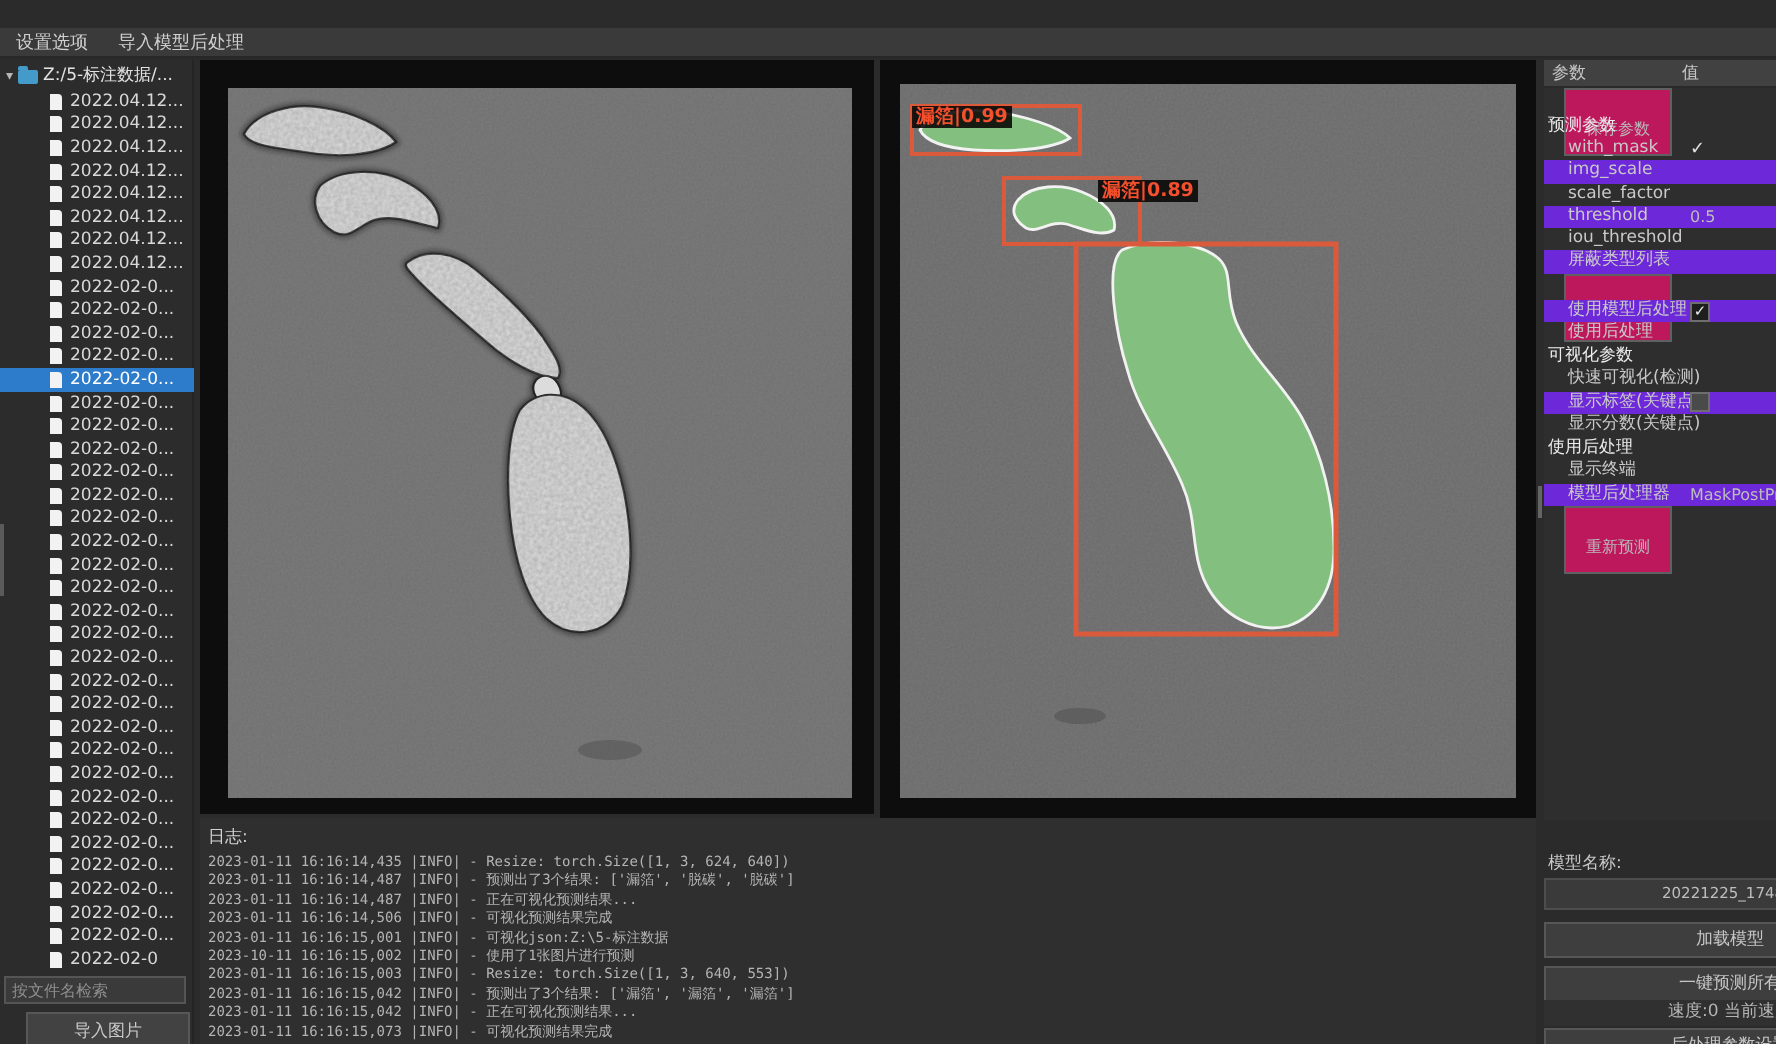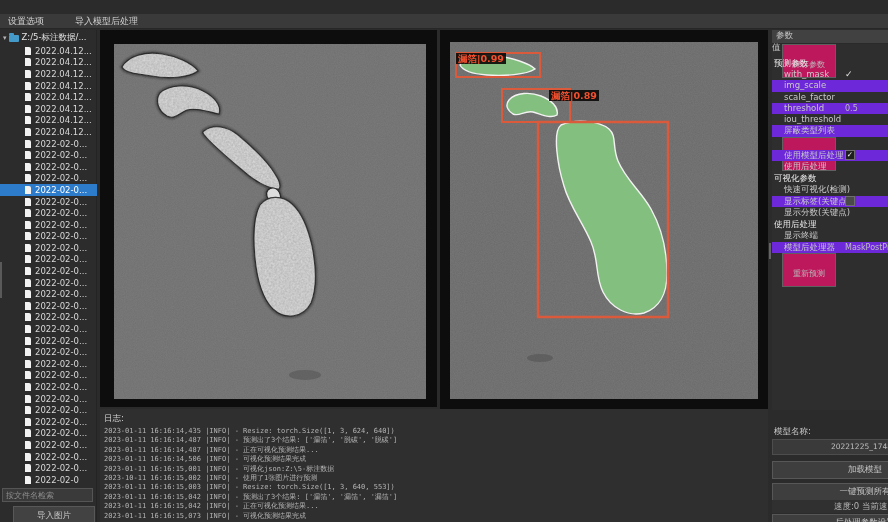--- a/index.html
+++ b/index.html
@@ -2,21 +2,21 @@
 <html><head>
 <meta charset="utf-8">
 <style>
   html,body{margin:0;padding:0;background:#1e1e1e;}
   #app{position:relative;width:888px;height:522px;background:#2b2b2b;overflow:hidden;
        font-family:"DejaVu Sans","Liberation Sans",sans-serif;color:#ccc;-webkit-font-smoothing:antialiased;}
   
   .titlebar{position:absolute;left:0;top:0;width:888px;height:14px;background:#3a3a3a;display:flex;align-items:center;padding-left:4px;box-sizing:border-box;}
   .app-icon{width:7px;height:7px;background:#c23a2e;border-radius:1px 3px 1px 1px;margin-right:4px;flex:none;}
   .title-text{font-size:8.5px;color:#d6d6d6;white-space:nowrap;}
-  .menubar{position:absolute;left:0;top:14px;width:888px;height:15px;background:#3a3a3a;border-bottom:1px solid #272727;display:flex;align-items:center;gap:31px;padding-left:8px;box-sizing:border-box;}
+  .menubar{position:absolute;left:0;top:14px;width:888px;height:15px;background:#3a3a3a;border-bottom:1px solid #272727;display:flex;align-items:center;gap:15px;padding-left:8px;box-sizing:border-box;}
   .menu-item{font-size:9px;color:#cfcfcf;white-space:nowrap;cursor:default;}
   
   .sidebar{position:absolute;left:0;top:30px;width:97px;height:492px;background:#2c2c2c;border-right:1px solid #242424;box-sizing:border-box;}
   .tree{position:absolute;left:0;top:0;width:97px;height:456px;overflow:hidden;}
   .tree-root{display:flex;align-items:center;height:15px;font-size:8.5px;color:#e2e2e2;padding-left:3px;white-space:nowrap;overflow:hidden;}
   .tree-arrow{color:#b5b5b5;font-size:7px;margin-right:2px;}
   .folder-icon{width:10px;height:7px;background:#449bc9;border-radius:1px;position:relative;margin-right:3px;margin-top:2px;flex:none;}
   .folder-icon:before{content:"";position:absolute;top:-2px;left:0;width:5px;height:2px;background:#449bc9;border-radius:1px 1px 0 0;}
   .tree-item{display:flex;align-items:center;height:11.6px;padding-left:25px;font-size:8.5px;color:#d8d8d8;white-space:nowrap;overflow:hidden;}
   .tree-item.selected{background:#2d7ccc;color:#fff;}
@@ -32,21 +32,21 @@
   .det-label{position:absolute;background:rgba(8,6,4,0.88);color:#f4502e;font-weight:bold;white-space:nowrap;z-index:3;}
   .det-label.small{font-size:9.5px;line-height:11px;padding:0 2px;}
   .det-label.large{font-size:19px;line-height:22px;padding:0 4px;}
   .splitter-grip{position:absolute;left:769px;top:243px;width:2px;height:16px;background:#646464;}
   
   .logarea{position:absolute;left:100px;top:409px;width:668px;height:113px;background:#2f2f2f;padding:4px 0 0 4px;box-sizing:border-box;overflow:hidden;}
   .log-title{font-size:8.5px;color:#d2d2d2;margin-bottom:2px;}
   .log-line{font-family:"DejaVu Sans Mono","Liberation Mono",monospace;font-size:7px;line-height:9.4px;color:#b4b4b4;white-space:pre;overflow:hidden;}
   
   .params{position:absolute;left:772px;top:30px;width:116px;height:380px;background:#2e2e2e;overflow:hidden;}
-  .pheader{display:flex;height:13px;background:#414141;font-size:8.5px;color:#c6c6c6;align-items:flex-start;border-bottom:1px solid #2a2a2a;flex-direction:column;}
+  .pheader{display:flex;height:13px;background:#414141;font-size:8.5px;color:#c6c6c6;align-items:flex-end;border-bottom:1px solid #2a2a2a;}
   .pheader .ph1{padding-left:4px;width:69px;box-sizing:border-box;}
   .psection{font-size:8.5px;font-weight:normal;color:#ececec;height:12px;line-height:12px;padding-left:2px;white-space:nowrap;}
   .prow{position:relative;height:11.3px;line-height:11.3px;font-size:8.5px;color:#c9c9c9;white-space:nowrap;}
   .prow.shade{background:#6d28d9;}
   .pname{padding-left:12px;}
   .pval{position:absolute;left:73px;top:0;font-size:8px;color:#bdbdbd;}
   .checkmark{color:#e2e2e2;font-size:9px;}
   .cbx{display:inline-block;width:8px;height:8px;background:#4a4a4a;border:1px solid #6e6e6e;line-height:8px;font-size:7.5px;color:#f0f0f0;text-align:center;vertical-align:middle;}
   .cbx.on{background:#1e1e1e;}
   .pbtnrow{height:13px;padding-left:10px;}

